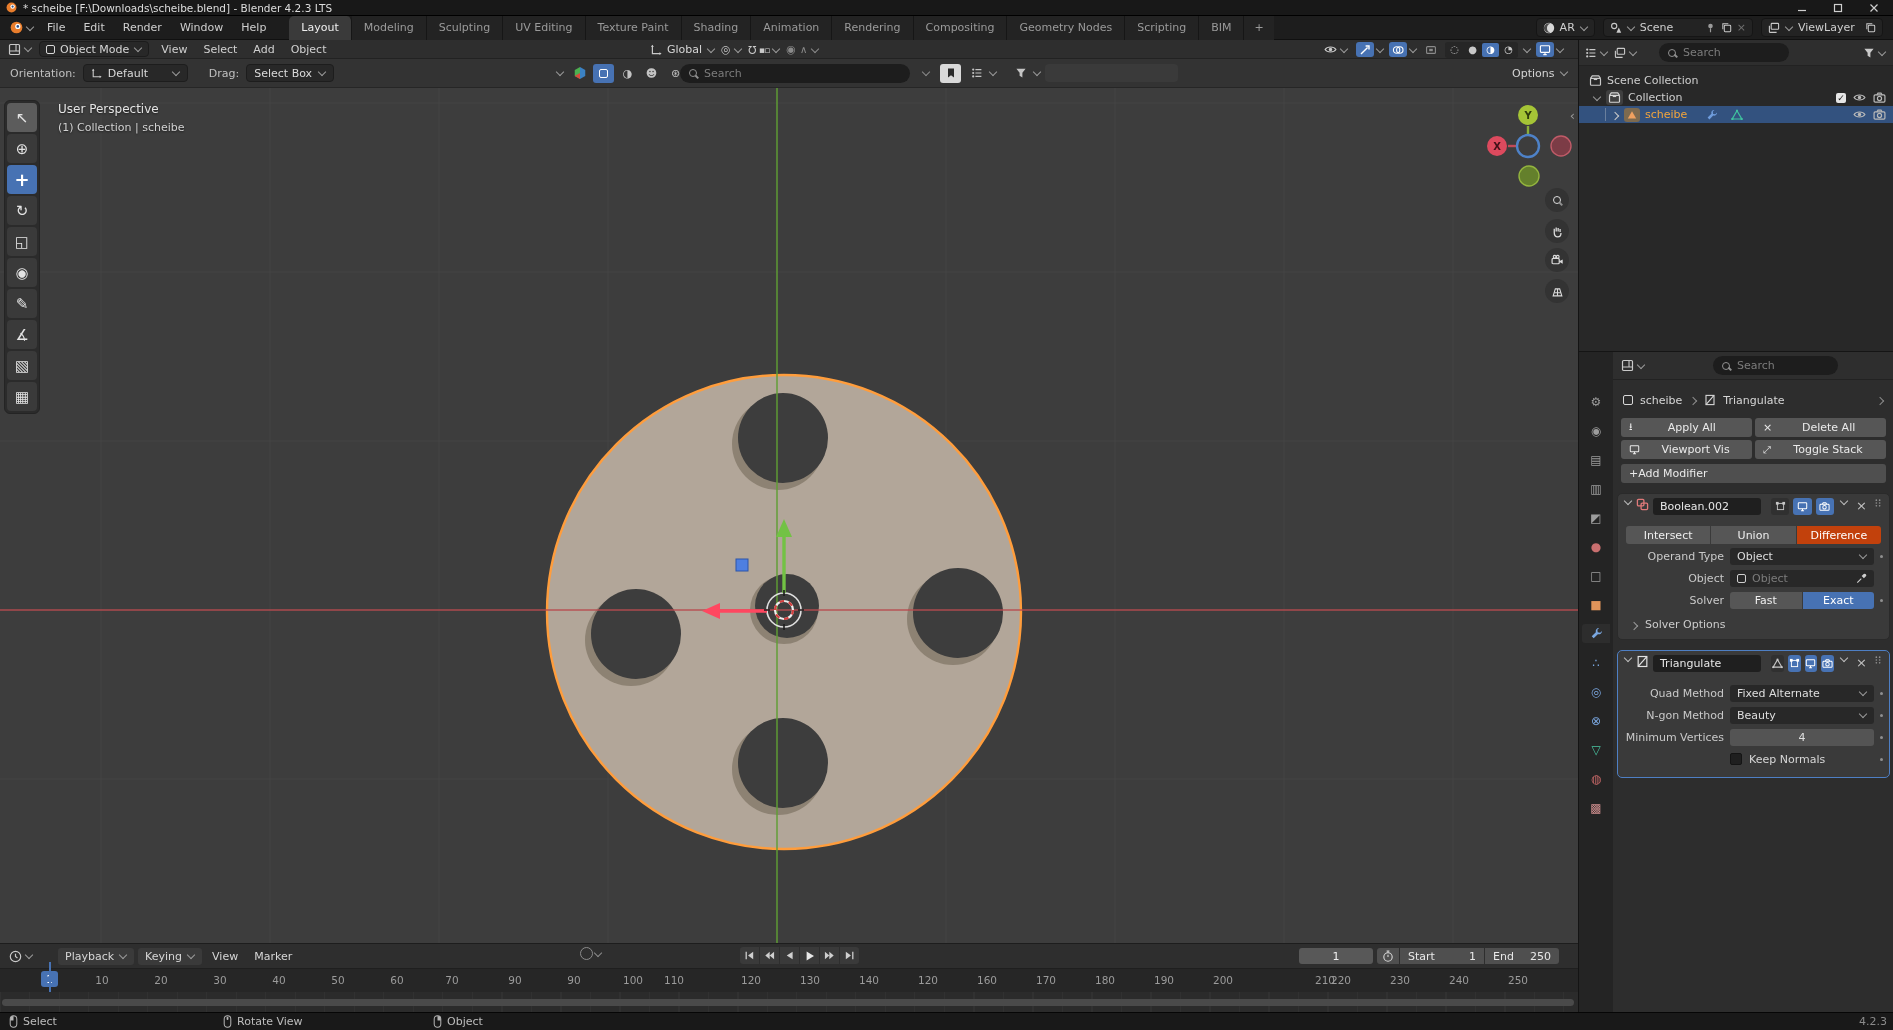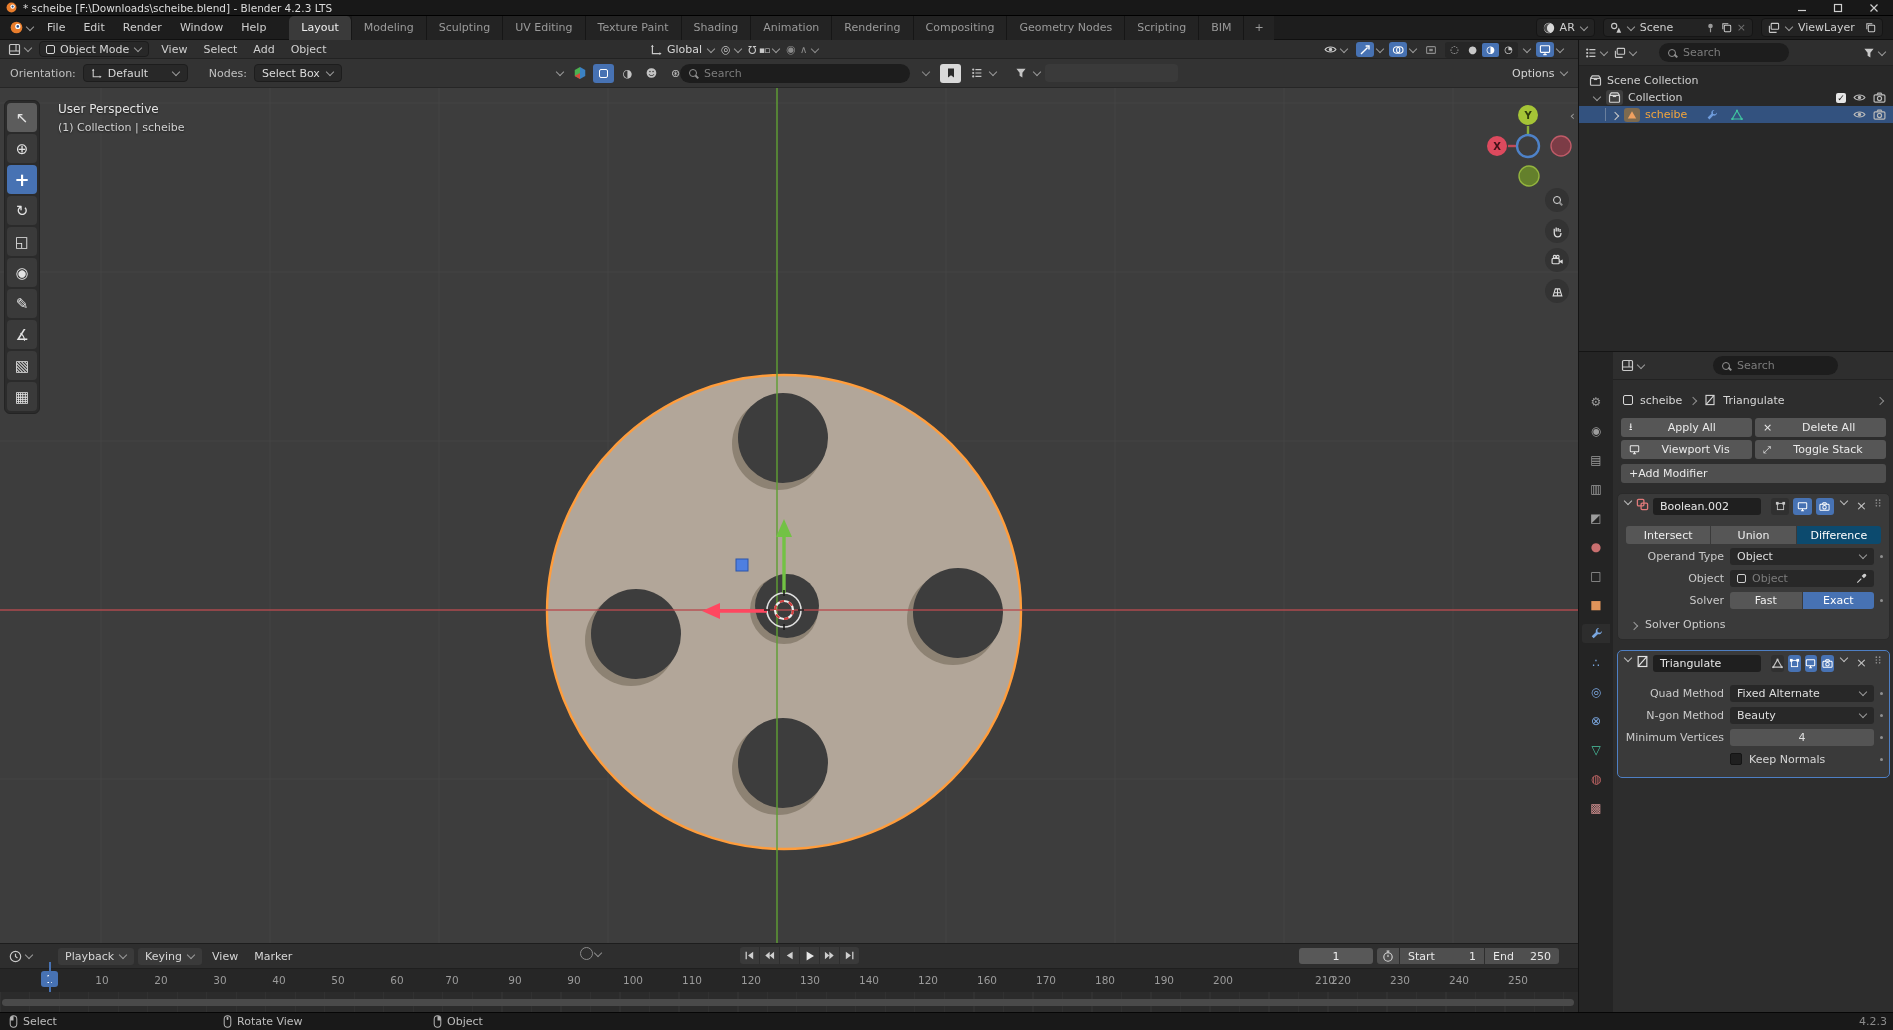--- a/index.html
+++ b/index.html
@@ -95,21 +95,21 @@
   .mod-panel.selected{border:1px solid #4e7fc4;}
   .mod-head{display:flex;align-items:flex-start;gap:4px;height:22px;}
   .mod-name{flex:0 0 108px;background:#1f1f1f;border-radius:3px;height:17px;display:flex;align-items:center;padding:0 7px;color:#e6e6e6;}
   .tgl{width:19px;height:17px;border-radius:3px;background:#303030;display:flex;align-items:center;justify-content:center;color:#c6c6c6;}
   .tgl.on{background:#4772b3;color:#fff;}
   .mod-x{color:#c2c2c2;font-size:13px;padding:0 2px;}
   .seg-row{display:flex;gap:1px;margin:6px 2px 2px 2px;}
   .seg-row span{flex:1;height:18px;background:#565656;display:flex;align-items:center;justify-content:center;color:#eee;}
   .seg-row span:first-child{border-radius:3px 0 0 3px;}
   .seg-row span:last-child{border-radius:0 3px 3px 0;}
-  .seg-row span.on{background:#0c4a6e;color:#fff;}
+  .seg-row span.on{background:#c2410c;color:#fff;}
   .prow{display:flex;align-items:center;gap:6px;height:20px;margin-top:2px;}
   .prow .plabel{width:100px;text-align:right;color:#c9c9c9;flex:0 0 100px;}
   .pfield{flex:1;height:17px;background:#282828;border-radius:3px;display:flex;align-items:center;padding:0 7px;gap:6px;color:#dedede;}
   .pfield .v{flex:1;}
   .pfield.slider{background:#545454;justify-content:center;}
   .pseg{flex:1;display:flex;gap:1px;}
   .pseg span{flex:1;height:17px;background:#565656;display:flex;align-items:center;justify-content:center;color:#eee;}
   .pseg span:first-child{border-radius:3px 0 0 3px;}
   .pseg span:last-child{border-radius:0 3px 3px 0;}
   .pseg span.on{background:#4772b3;color:#fff;}
@@ -469,21 +469,21 @@
 
   <div id="tool-settings" class="abs">
     <span class="lbl">Orientation:</span>
     <span class="drop-field">
       <svg class="ic" width="11" height="11" viewBox="0 0 12 12" style="color:#c9c9c9">
           <use href="#i-axes"></use>
         </svg>
       <span style="min-width:58px">Default</span>
       <span class="chev" style="color:#9a9a9a"></span>
     </span>
-    <span class="lbl" style="margin-left:14px">Nodes:</span>
+    <span class="lbl" style="margin-left:14px">Drag:</span>
     <span class="drop-field">
       <span>Select Box</span>
       <span class="chev" style="color:#9a9a9a"></span>
     </span>
 
     <div id="ts-cluster">
       <span class="chev" style="color:#9a9a9a;margin-right:2px"></span>
       <span class="mini-btn">
           <svg class="ic" width="14" height="14" viewBox="0 0 12 12">
             <use href="#i-hex"></use>
@@ -1027,21 +1027,21 @@
     <span class="ruler-num" style="left: 102px;">10</span>
         <span class="ruler-num" style="left: 161px;">20</span>
         <span class="ruler-num" style="left: 220px;">30</span>
         <span class="ruler-num" style="left: 279px;">40</span>
         <span class="ruler-num" style="left: 338px;">50</span>
         <span class="ruler-num" style="left: 397px;">60</span>
         <span class="ruler-num" style="left: 452px;">70</span>
         <span class="ruler-num" style="left: 515px;">90</span>
         <span class="ruler-num" style="left: 574px;">90</span>
         <span class="ruler-num" style="left: 633px;">100</span>
-        <span class="ruler-num" style="left: 692px;">110</span>
+        <span class="ruler-num" style="left: 674px;">110</span>
         <span class="ruler-num" style="left: 751px;">120</span>
         <span class="ruler-num" style="left: 810px;">130</span>
         <span class="ruler-num" style="left: 869px;">140</span>
         <span class="ruler-num" style="left: 928px;">120</span>
         <span class="ruler-num" style="left: 987px;">160</span>
         <span class="ruler-num" style="left: 1046px;">170</span>
         <span class="ruler-num" style="left: 1105px;">180</span>
         <span class="ruler-num" style="left: 1164px;">190</span>
         <span class="ruler-num" style="left: 1223px;">200</span>
         <span class="ruler-num" style="left: 1282px; margin-left: 43px;">210</span>

